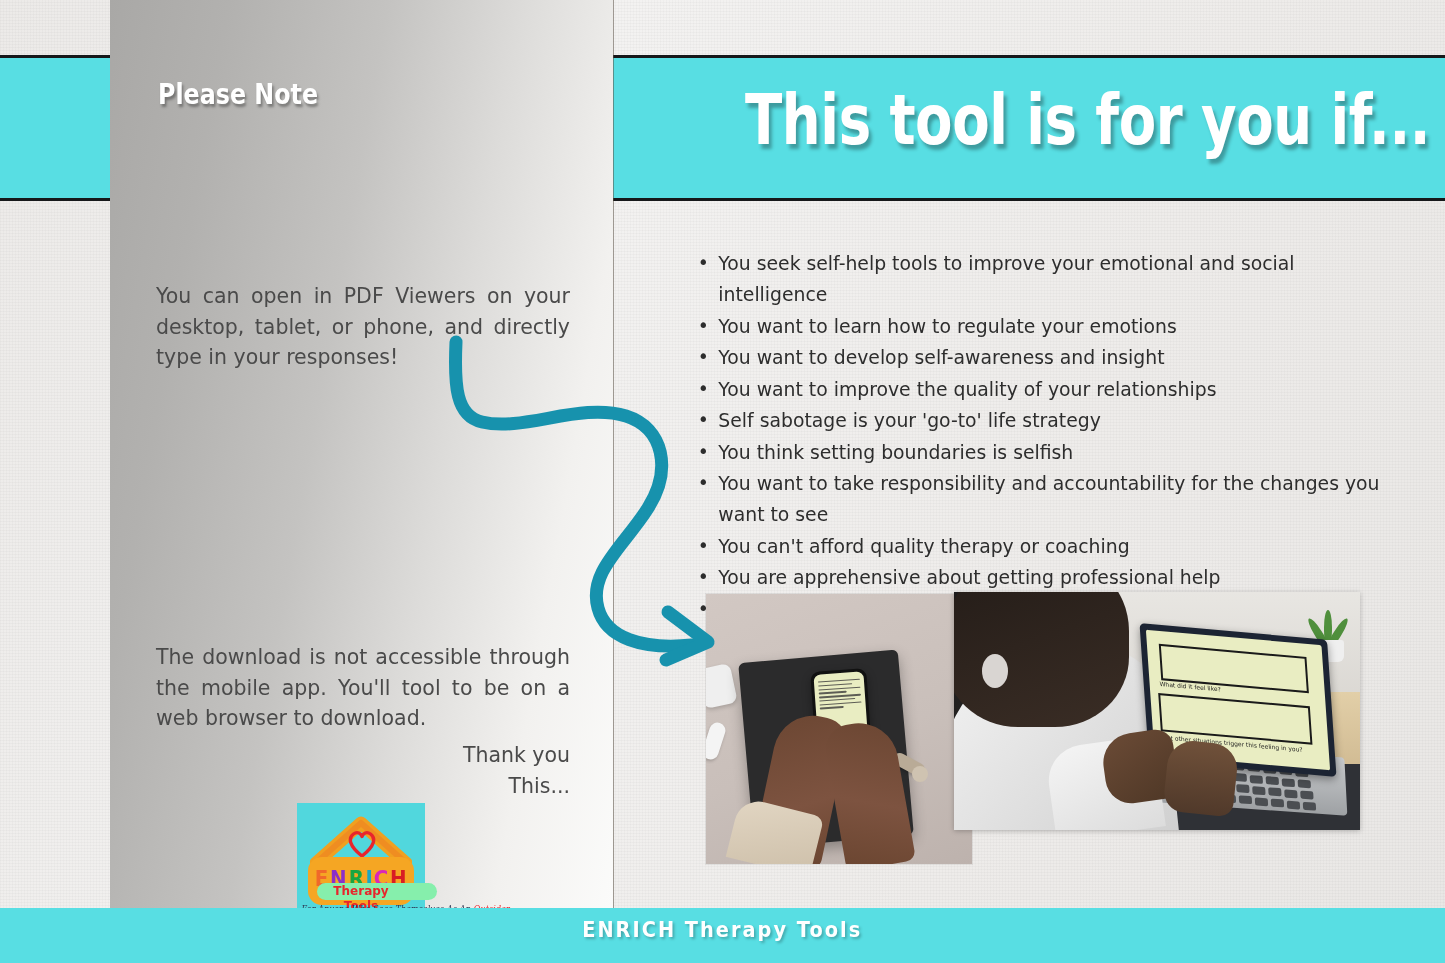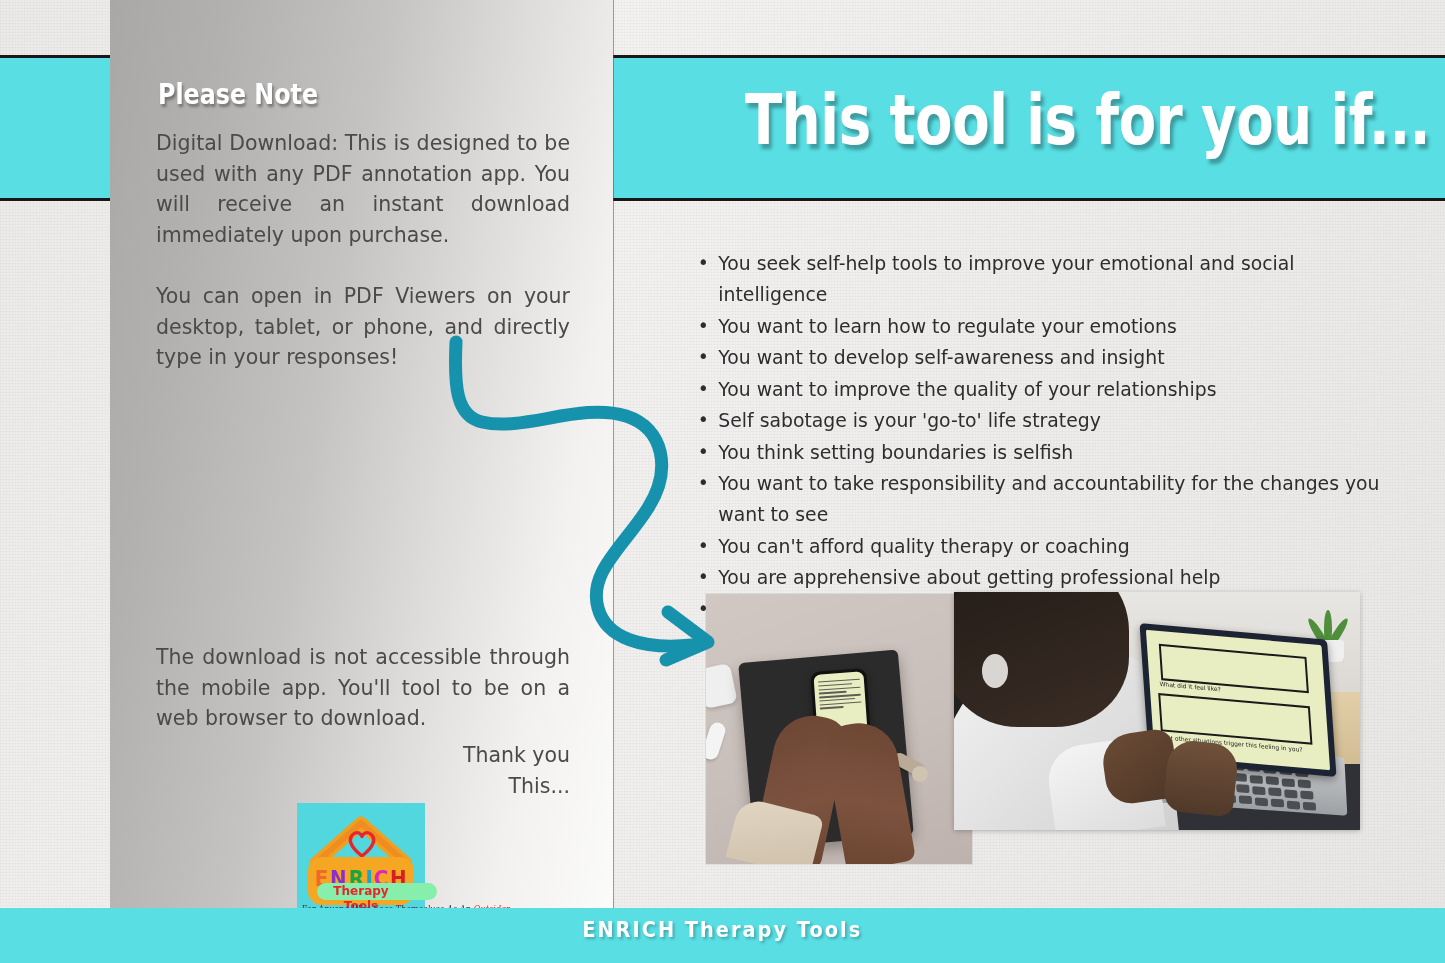--- a/index.html
+++ b/index.html
@@ -204,23 +204,20 @@
 
 <div id="page">
 
   <div class="top-band"></div>
   <div class="headline">This tool is for you if...</div>
 
   <div class="left-panel"></div>
 
   <div class="please-note">Please Note</div>
 
-  <div class="para p1">
-    <p>Digital Download: This is designed to be used with any PDF annotation app. You will receive an instant download immediately upon purchase.</p>
-  </div>
   <div class="para p2">
     <p>You can open in PDF Viewers on your desktop, tablet, or phone, and directly type in your responses!</p>
   </div>
   <div class="para p4">
     <p>The download is not accessible through the mobile app. You'll tool to be on a web browser to download.</p>
   </div>
   <div class="para p5">
     <p>Thank you</p>
     <p>This...</p>
   </div>

